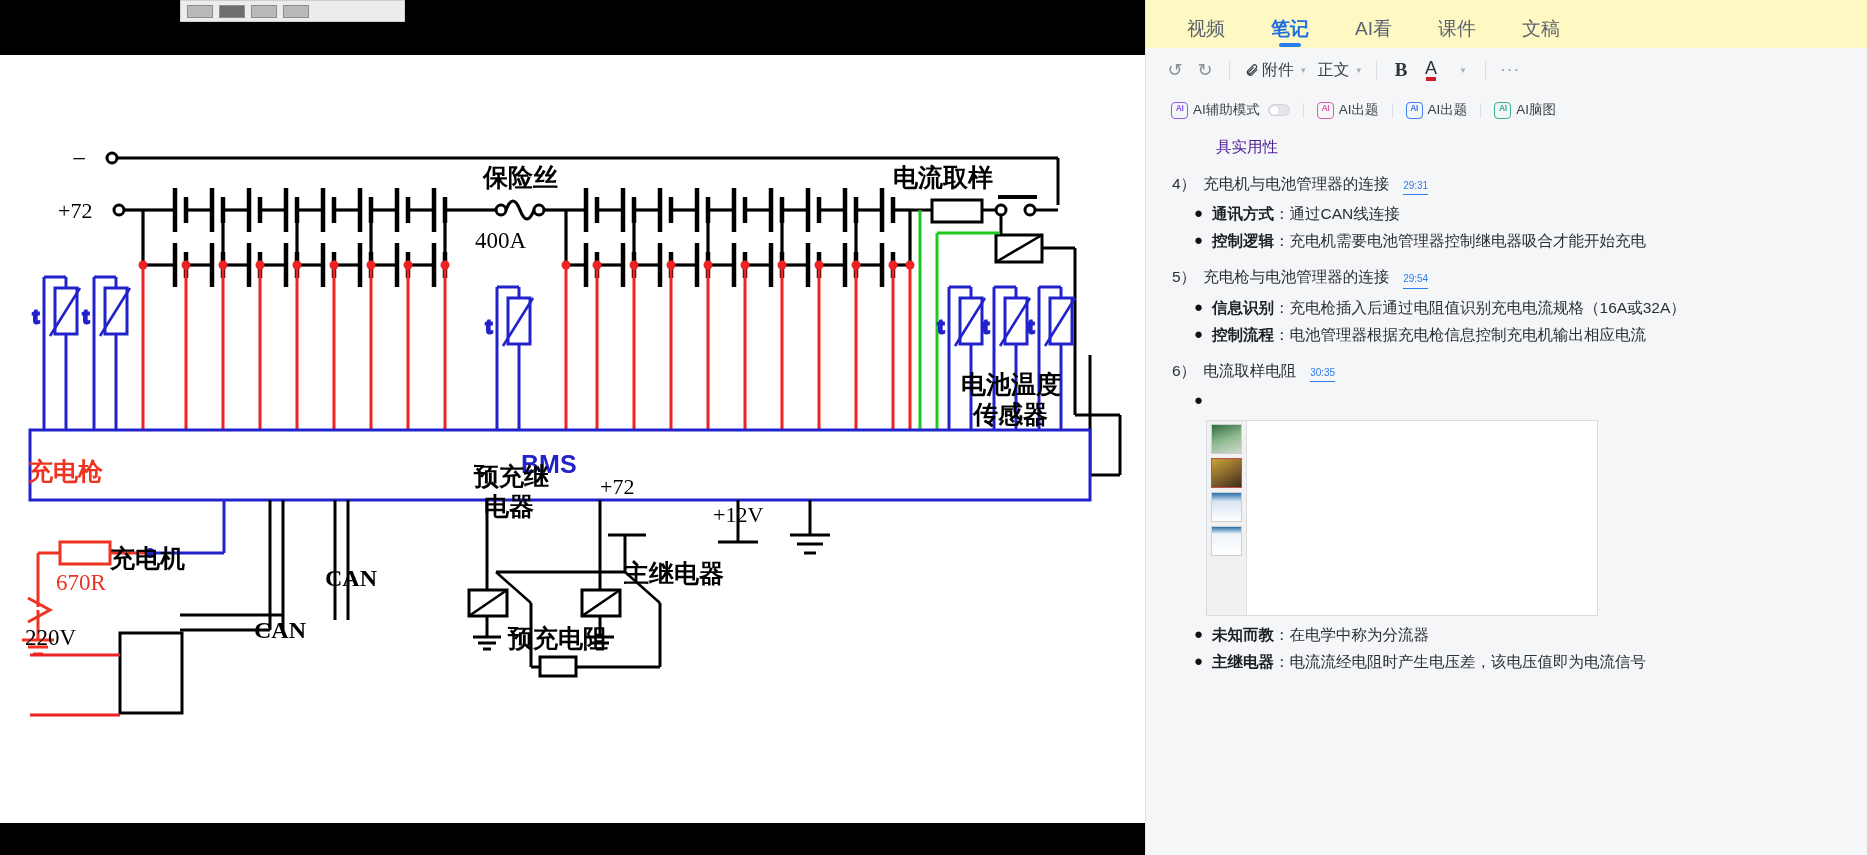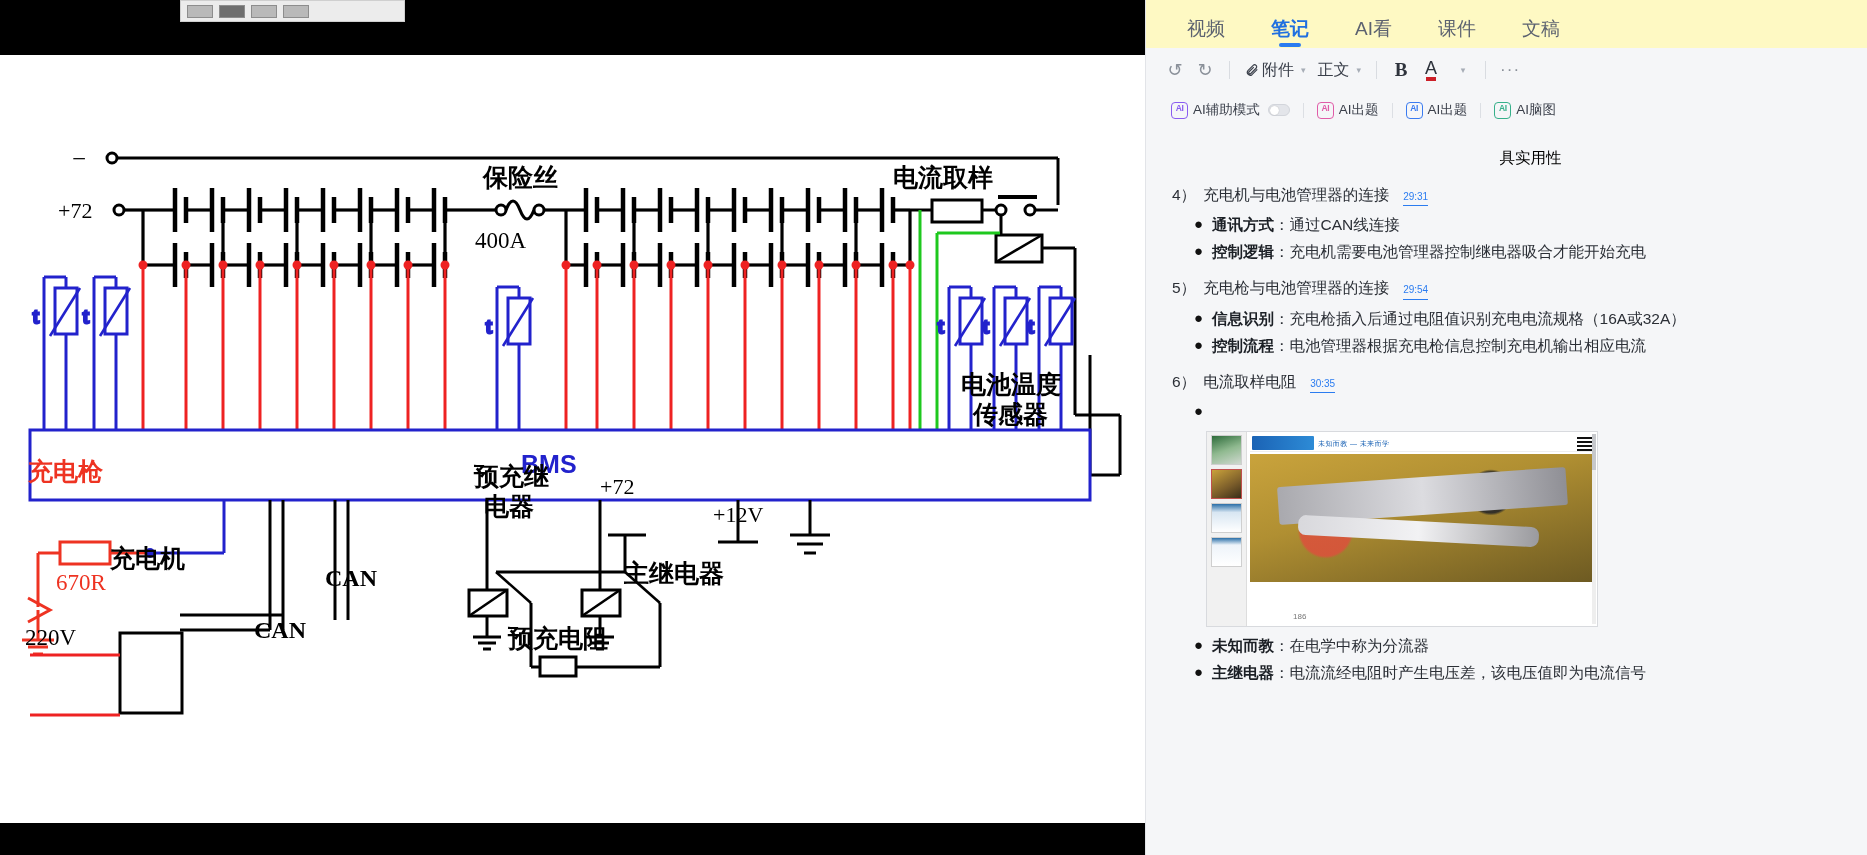--- a/index.html
+++ b/index.html
@@ -94,21 +94,21 @@
     width:22px; height:12px; border-radius:7px; background:#e3e5ea; border:1px solid #d2d5db;
     position:relative; margin-left:3px; cursor:pointer;
   }
   .toggle::after { content:""; position:absolute; left:1px; top:0.5px; width:9px; height:9px; border-radius:50%; background:#fff; box-shadow:0 0 1px rgba(0,0,0,.3); }
   .ai-sep { width:1px; height:15px; background:#dcdfe4; margin:0 4px; }
 
   .notes-body {
     flex:1; overflow:hidden; padding: 6px 22px 0 26px;
     font-size:15.5px; color:#2b2f36; line-height:1.62;
   }
-  .note-plain { padding-left:44px; font-size:15.5px; color:#000000; margin: 11px 0 12px 0; text-align: center; }
+  .note-plain { padding-left:44px; font-size:15.5px; color:#4c1d95; margin: 0 0 12px 0; }
   .note-h { display:flex; align-items:baseline; gap:7px; margin: 11px 0 5px 0; }
   .note-h .num { font-size:15.5px; color:#2b2f36; min-width:19px; }
   .note-h .txt { font-size:15.5px; color:#2b2f36; }
   .ts { color:#2b7cf0; border-bottom:1px solid #2b7cf0; margin-left:7px; font-size:10px; cursor:pointer; }
   .bullet-li { display:flex; gap:9px; margin: 2px 0 2px 22px; align-items:flex-start; }
   .bullet-li .dot { font-size:15px; line-height:1.62; color:#111; flex:0 0 auto; }
   .bullet-li .body { flex:1; }
   .bullet-li b { font-weight:bold; color:#1c2026;margin-top:36px; }
 
   
@@ -717,32 +717,20 @@
         <span class="body"></span>
       </div>
 
       <div class="shot">
         <div class="shot-rail">
           <div class="g1"></div>
           <div class="g2 sel"></div>
           <div class="g3"></div>
           <div class="g4"></div>
         </div>
-        <div class="shot-main">
-          <div class="shot-hdr">
-            <span class="shot-logo"></span>
-            <span class="shot-slogan">未知而教 — 未来而学</span>
-            <span class="shot-qr"></span>
-          </div>
-          <div class="shot-photo"></div>
-          <div class="shot-foot">186</div>
-          <div class="shot-scroll">
-              <i></i>
-            </div>
-        </div>
       </div>
 
       <div class="bullet-li">
         <span class="dot">●</span>
         <span class="body"><b>未知而教</b><span>：在电学中称为分流器</span></span>
       </div>
       <div class="bullet-li">
         <span class="dot">●</span>
         <span class="body"><b>主继电器</b><span>：电流流经电阻时产生电压差，该电压值即为电流信号</span></span>
       </div>

